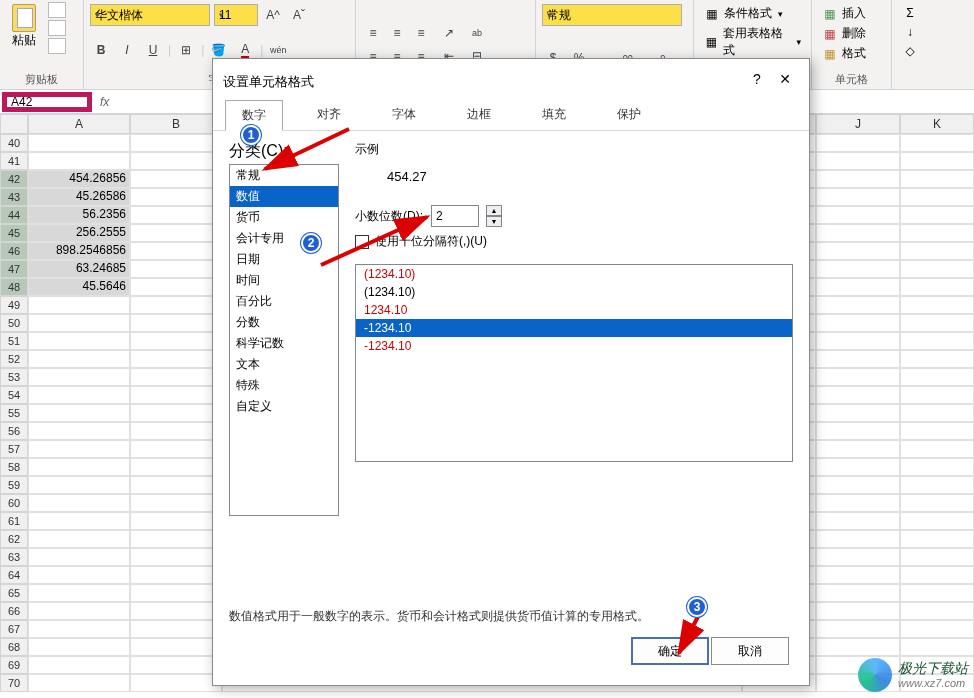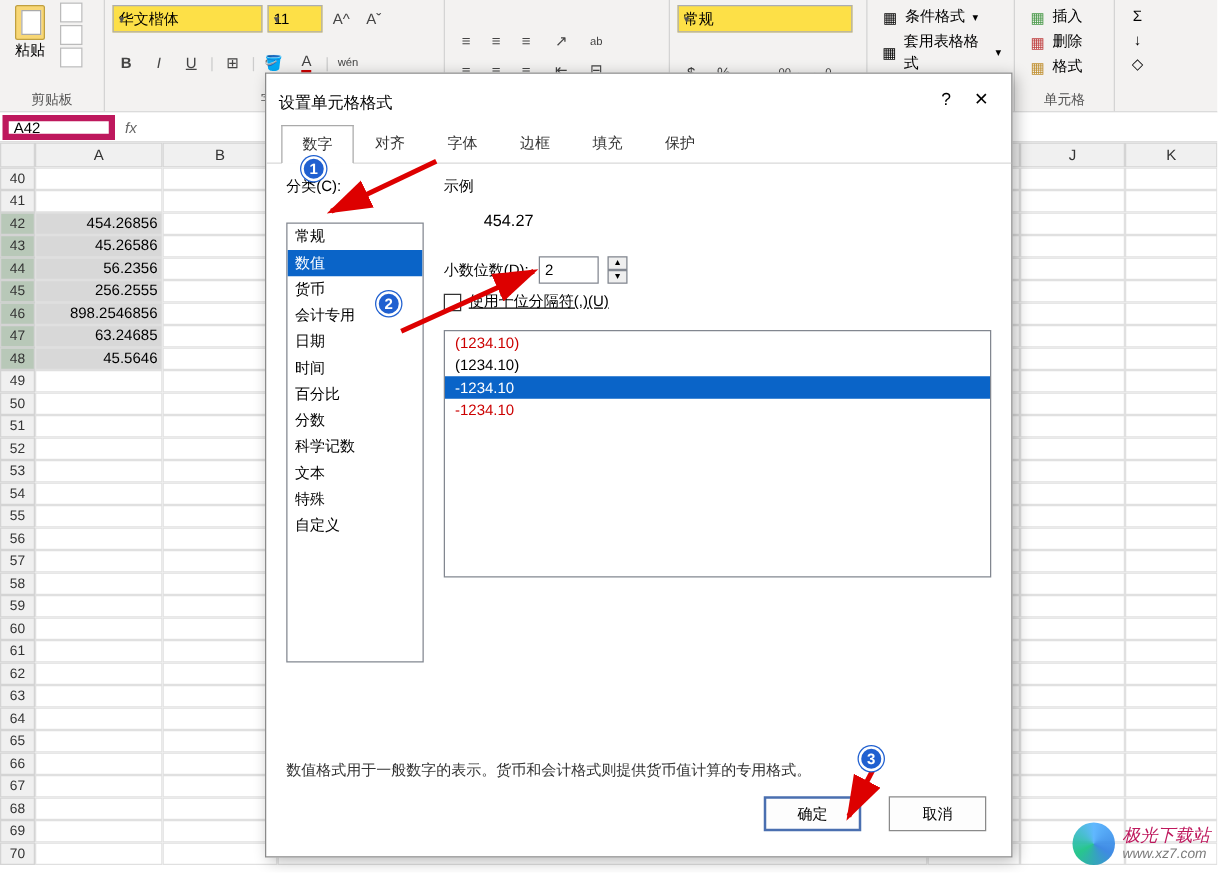--- a/index.html
+++ b/index.html
@@ -46,53 +46,53 @@
 .rowhdr{background:#f0f0f0;border:1px solid #d4d4d4;text-align:center;font-size:11px;height:18px;line-height:16px;color:#333;}
 .cell{border:1px solid #e0e0e0;height:18px;padding:0 3px;text-align:right;font-size:12px;background:#fff;}
 .sel{background:#d8d8d8;}
 .rowhdr.sel{background:#b8c8b8;}
 
 
 .dialog{position:absolute;left:212px;top:58px;width:598px;height:628px;background:#fff;border:1px solid #8a8a8a;box-shadow:3px 3px 12px rgba(0,0,0,.3);display:flex;flex-direction:column;z-index:100;}
 .dlg-title{height:32px;display:flex;align-items:flex-end;padding:0 10px;font-size:13px;}
 .dlg-title .spacer{flex:1;}
 .dlg-title .tbtn{width:28px;height:24px;display:flex;align-items:center;justify-content:center;cursor:pointer;font-size:14px;}
-.tabs{display:flex;border-bottom:1px solid #d9d9d9;padding:8px 12px 0 12px;gap:0;}
+.tabs{display:flex;border-bottom:1px solid #d9d9d9;padding:8px 12px 0 12px;gap:17px;}
 .tab{padding:6px 16px;font-size:12px;cursor:pointer;border:1px solid transparent;border-bottom:none;color:#333;}
 .tab.active{border:1px solid #aaa;border-bottom:1px solid #fff;background:#fff;position:relative;top:1px;}
 .dlg-body{flex:1;padding:10px 16px 10px 16px;display:flex;gap:16px;position:relative;}
-.cat-label{font-size:12px;margin-bottom:20px;}
+.cat-label{font-size:16px;margin-bottom:2px;}
 .cat-list{width:110px;height:352px;border:1px solid #828790;background:#fff;overflow:auto;}
 .cat-item{padding:2px 6px;font-size:12px;cursor:pointer;}
 .cat-item.sel{background:#0a64c8;color:#fff;}
 .right-pane{flex:1;display:flex;flex-direction:column;}
 .section-label{font-size:12px;margin-bottom:6px;}
 .sample-box{border:1px solid transparent;padding:4px 2px 14px 2px;font-size:13px;margin-left:29px;}
 .row-field{display:flex;align-items:center;gap:8px;margin:6px 0;}
 .spinner{border:1px solid #828790;width:48px;height:22px;padding:0 4px;display:flex;align-items:center;}
 .spin-btns{display:flex;flex-direction:column;margin-left:-1px;}
 .spin-btns div{width:16px;height:11px;border:1px solid #828790;background:#efefef;font-size:7px;text-align:center;line-height:9px;cursor:pointer;}
-.chk{display:flex;align-items:center;gap:6px;cursor:pointer;text-decoration:underline;}
+.chk{display:flex;align-items:center;gap:6px;cursor:pointer;}
 .chk-box{width:14px;height:14px;border:1px solid #333;background:#fff;}
 .neg-list{border:1px solid #828790;height:198px;margin-top:4px;background:#fff;}
 .neg-item{padding:2px 8px;font-size:12px;cursor:pointer;}
 .desc{font-size:12px;color:#333;padding:22px 16px 0 16px;}
-.dlg-footer{display:flex;justify-content:flex-end;gap:22px;padding:12px 20px 20px;}
+.dlg-footer{display:flex;justify-content:flex-end;gap:2px;padding:12px 20px 20px;}
 .btn{width:78px;height:28px;border:1px solid #8a8a8a;background:#fdfdfd;cursor:pointer;font-size:12px;}
 .btn.primary{border:2px solid #4a6fb0;}
 
 
 .anno{position:absolute;width:20px;height:20px;border-radius:50%;background:#2060d0;color:#fff;border:2px solid #fff;box-shadow:0 0 0 1px #2060d0;display:flex;align-items:center;justify-content:center;font-weight:bold;font-size:12px;z-index:200;}
 .arrow{position:absolute;z-index:190;pointer-events:none;}
 
 
 .watermark{position:absolute;right:6px;bottom:6px;z-index:300;display:flex;align-items:center;gap:6px;}
 .wm-logo{width:34px;height:34px;border-radius:50%;background:conic-gradient(#4fb0ff,#2a7de0,#10c080,#4fb0ff);opacity:.9;}
 .wm-text{display:flex;flex-direction:column;line-height:1.1;}
-.wm-text .t1{color:#be185d;font-size:14px;font-style:italic;}
+.wm-text .t1{color:#14532d;font-size:14px;font-style:italic;}
 .wm-text .t2{color:#7a7a7a;font-size:11px;font-style:italic;}
 </style>
 </head>
 <body>
 
 <div class="ribbon">
   <div class="ribbon-group" style="width:84px;">
     <div style="display:flex;flex:1;gap:2px;">
       <div class="paste-btn">
         <div class="paste-icon"></div>
@@ -511,20 +511,21 @@
         </div>
       </div>
       <div class="chk">
         <div class="chk-box"></div>
         <span>使用千位分隔符(,)(U)</span>
       </div>
       <div style="height:10px;"></div>
       <div class="neg-list" id="neg-list">
           <div class="neg-item" style="color: rgb(204, 0, 0);">(1234.10)</div>
           <div class="neg-item" style="color: rgb(0, 0, 0);">(1234.10)</div>
+          <div class="neg-item" style="color: rgb(204, 0, 0);">1234.10</div>
           <div class="neg-item" style="background: rgb(10, 100, 200); color: rgb(255, 255, 255);">-1234.10</div>
           <div class="neg-item" style="color: rgb(204, 0, 0);">-1234.10</div>
         </div>
     </div>
   </div>
   <div class="desc">数值格式用于一般数字的表示。货币和会计格式则提供货币值计算的专用格式。</div>
   <div class="dlg-footer">
     <button class="btn primary">确定</button>
     <button class="btn">取消</button>
   </div>

